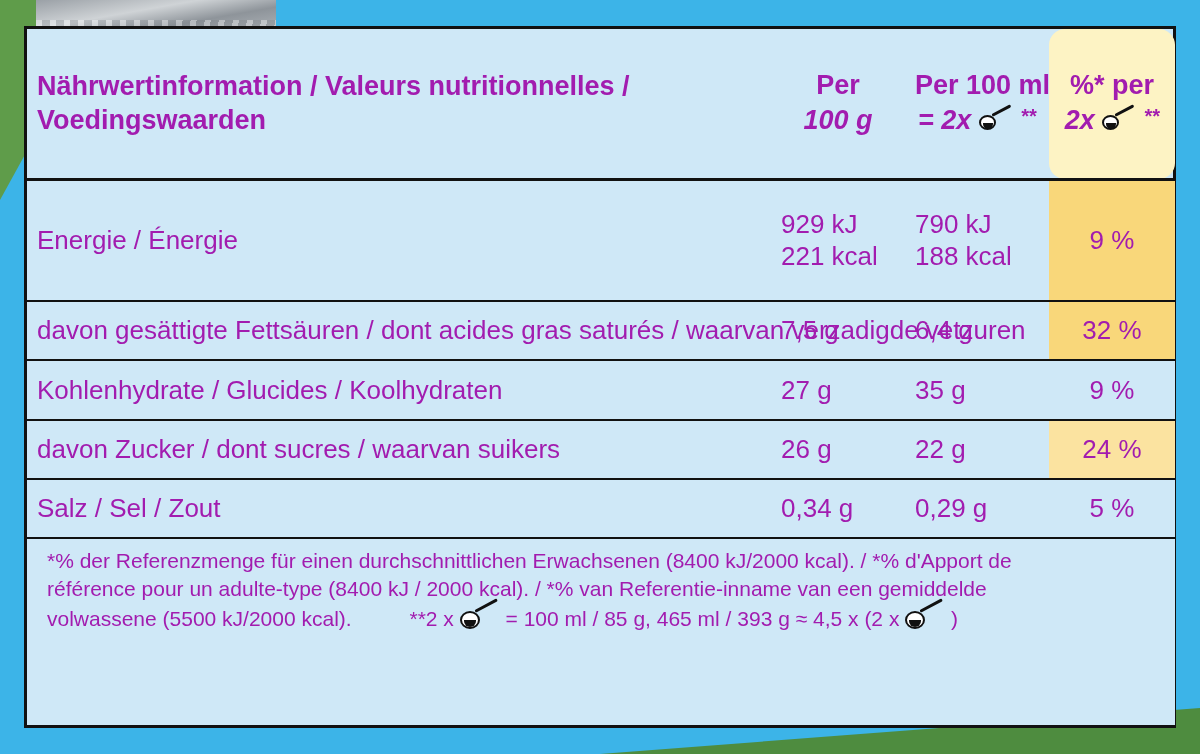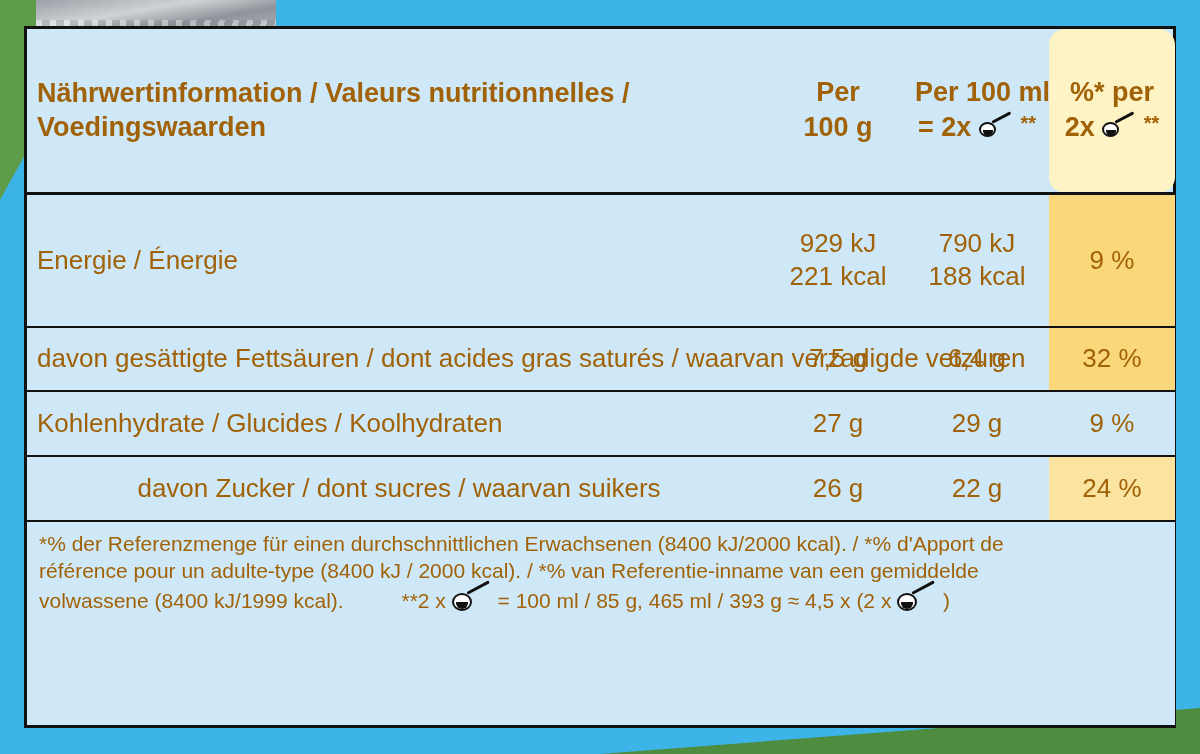--- a/index.html
+++ b/index.html
@@ -73,31 +73,30 @@
     height: 100%;
     border-collapse: collapse;
     table-layout: fixed;
   }
   table.nutri td {
     border: 0;
     border-bottom: 2px solid #111111;
     vertical-align: middle;
     padding: 0 10px;
     font-size: 26px;
-    color: #a16207;
+    color: #a21caf;
     background: #cfe8f7;
   }
   col.c-name { width: 744px; }
   col.c-per100g { width: 134px; }
   col.c-per100ml { width: 144px; }
   col.c-pct { width: 126px; }
 
   td.val {
     border-left: 2px solid #111111;
-    text-align: center;
     white-space: nowrap;
   }
   td.pct {
     border-left: 2px solid #111111;
     text-align: center;
     background: #fdf3c4;
     white-space: nowrap;
   }
   td.pct.dark { background: #f9d77a; }
   td.pct.mid { background: #fbe3a0; }
@@ -116,43 +115,44 @@
   }
   tr.head td.val, tr.head td.pct {
     text-align: center;
     line-height: 1.3;
   }
   tr.head td.pct { background: #fdf3c4; border-radius: 16px; }
 
   .hdr-line2 {
     display: block;
     white-space: nowrap;
+    font-style: italic;
   }
 
   
   td.two-line {
     line-height: 1.26;
     padding-top: 4px;
     padding-bottom: 4px;
   }
 
-  .indent1 { padding-left: 18px; text-align: center; }
+  .indent1 { padding-left: 18px; }
   .small-sub {
     font-size: 19px;
     padding-left: 18px;
     white-space: nowrap;
   }
 
   
   tr.foot td {
     border-bottom: none;
     border-left: none;
     font-size: 21px;
     line-height: 1.32;
-    padding: 8px 12px 10px 12px;
+    padding: 8px 12px 10px 20px;
     vertical-align: top;
   }
   .foot-inner {
     position: relative;
   }
   .foot-bottom-line {
     display: block;
     margin-top: 2px;
   }
   .foot-right {
@@ -269,41 +269,47 @@
         <tr>
           <td class="small-sub">davon gesättigte Fettsäuren / dont acides gras saturés / waarvan verzadigde vetzuren</td>
           <td class="val">7,5 g</td>
           <td class="val">6,4 g</td>
           <td class="pct dark">32 %</td>
         </tr>
 
         <tr>
           <td class="name">Kohlenhydrate / Glucides / Koolhydraten</td>
           <td class="val">27 g</td>
-          <td class="val">29 g</td>
+          <td class="val">35 g</td>
           <td class="pct">9 %</td>
         </tr>
 
         <tr>
           <td class="name indent1">davon Zucker / dont sucres / waarvan suikers</td>
           <td class="val">26 g</td>
           <td class="val">22 g</td>
           <td class="pct mid">24 %</td>
         </tr>
 
 
 
+        <tr>
+          <td class="name">Salz / Sel / Zout</td>
+          <td class="val">0,34 g</td>
+          <td class="val">0,29 g</td>
+          <td class="pct">5 %</td>
+        </tr>
 
         <tr class="foot">
           <td colspan="4">
             <div class="foot-inner">
               <span>*% der Referenzmenge für einen durchschnittlichen Erwachsenen (8400 kJ/2000 kcal). / *% d'Apport de</span><br>
               <span>référence pour un adulte-type (8400 kJ / 2000 kcal). / *% van Referentie-inname van een gemiddelde</span><br>
               <span class="foot-bottom-line">
-                <span>volwassene (8400 kJ/1999 kcal).</span>
+                <span>volwassene (5500 kJ/2000 kcal).</span>
                 <span class="foot-right">
                   <span>**2 x</span>
                   <span class="pan">
                     <span class="bowl"></span><span class="handle"></span>
                   </span>
                   <span>= 100 ml / 85 g, 465 ml / 393 g ≈ 4,5 x (2 x</span>
                   <span class="pan">
                     <span class="bowl"></span><span class="handle"></span>
                   </span>
                   <span>)</span>

